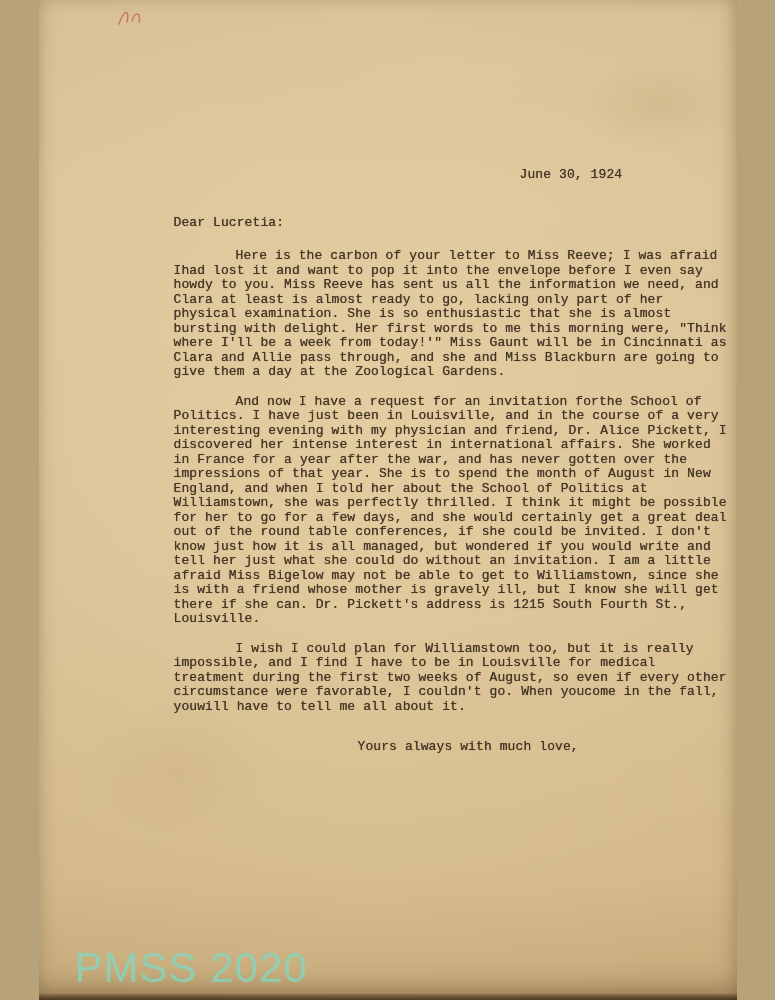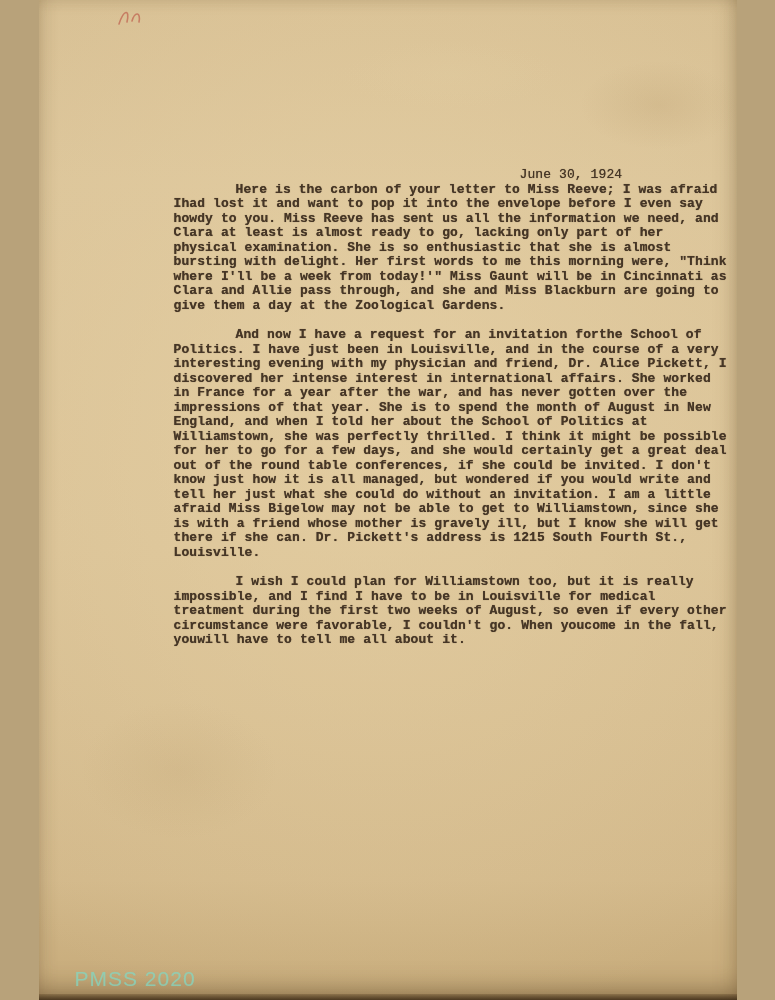--- a/index.html
+++ b/index.html
@@ -58,31 +58,30 @@
     text-shadow: 0 0 0.7px rgba(64,48,30,0.85);
   }
 
   .date { margin: 0 0 0 346px; white-space: nowrap; }
 
   .salutation { margin: 33px 0 19px 0; }
 
   .letter p {
     margin: 0 0 15px 0;
     text-indent: 62px;
-    font-weight: bold;
   }
 
   .closing { margin: 26px 0 0 184px; white-space: nowrap; }
 
   .watermark {
     position: absolute;
     left: 36px;
-    top: 967px;
+    top: 944px;
     font-family: "Liberation Sans", sans-serif;
-    font-size: 21px;
+    font-size: 42px;
     letter-spacing: 1px;
     color: rgba(130, 216, 196, 0.62);
     text-shadow: 0 0 1px rgba(130,216,196,0.35);
   }
 
   
   .stain { position: absolute; border-radius: 50%; pointer-events: none; }
   .stain-1 { left: 540px; top: 60px;  width: 160px; height: 90px;
              background: radial-gradient(ellipse at center, rgba(168,136,88,0.16), rgba(0,0,0,0) 70%); }
   .stain-2 { left: 40px;  top: 700px; width: 200px; height: 140px;
@@ -100,22 +99,24 @@
   <div class="stain stain-3"></div>
 
   <svg class="pencil-mark" viewBox="0 0 32 24" fill="none">
     <path d="M4 19 C 9 4, 15 4, 12 17" stroke="#b8453a" stroke-width="1.6" stroke-linecap="round"></path>
     <path d="M17 16 C 20 6, 26 7, 24 17" stroke="#b8453a" stroke-width="1.6" stroke-linecap="round"></path>
   </svg>
 
   <div class="letter">
     <div class="date">June 30, 1924</div>
 
+    <div class="salutation">Dear Lucretia:</div>
 
     <p>Here is the carbon of your letter to Miss Reeve; I was afraid Ihad lost it and want to pop it into the envelope before I even say howdy to you.  Miss Reeve has sent us all the information we need, and Clara at least is almost ready to go, lacking only part of her physical examination.  She is so enthusiastic that she is almost bursting with delight.  Her first words to me this morning were, "Think where I'll be a week from today!'"  Miss Gaunt will be in Cincinnati as Clara and Allie pass through, and she and Miss Blackburn are going to give them a day at the Zoological Gardens.</p>
     <p>And now I have a request for an invitation forthe School of Politics.  I have just been in Louisville, and in the course of a very interesting evening with my physician and friend, Dr. Alice Pickett, I discovered her intense interest in international affairs.  She worked in France for a year after the war, and has never gotten over the impressions of that year.  She is to spend the month of August in New England, and when I told her about the School of Politics at Williamstown, she was perfectly thrilled.  I think it might be possible for her to go for a few days, and she would certainly get a great deal out of the round table conferences, if she could be invited.  I don't know just how it is all managed, but wondered if you would write and tell her just what she could do without an invitation.  I am a little afraid Miss Bigelow may not be able to get to Williamstown, since she is with a friend whose mother is gravely ill, but I know she will get there if she can.  Dr. Pickett's address is 1215 South Fourth St., Louisville.</p>
     <p>I wish I could plan for Williamstown too, but it is really impossible, and I find I have to be in Louisville for medical treatment during the first two weeks of August, so even if every other circumstance were favorable, I couldn't go.  When youcome in the fall, youwill have to tell me all about it.</p>
 
+    <div class="closing">Yours always with much love,</div>
   </div>
 
   <div class="watermark">PMSS 2020</div>
 
 </div>
 
 </body></html>

